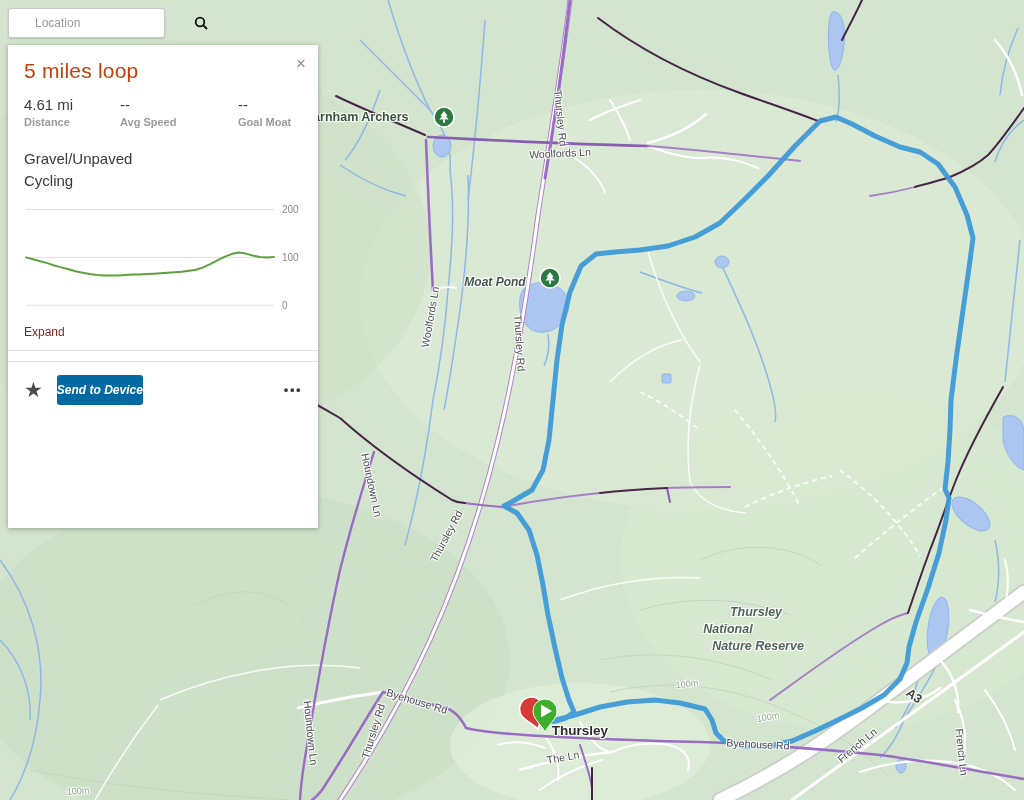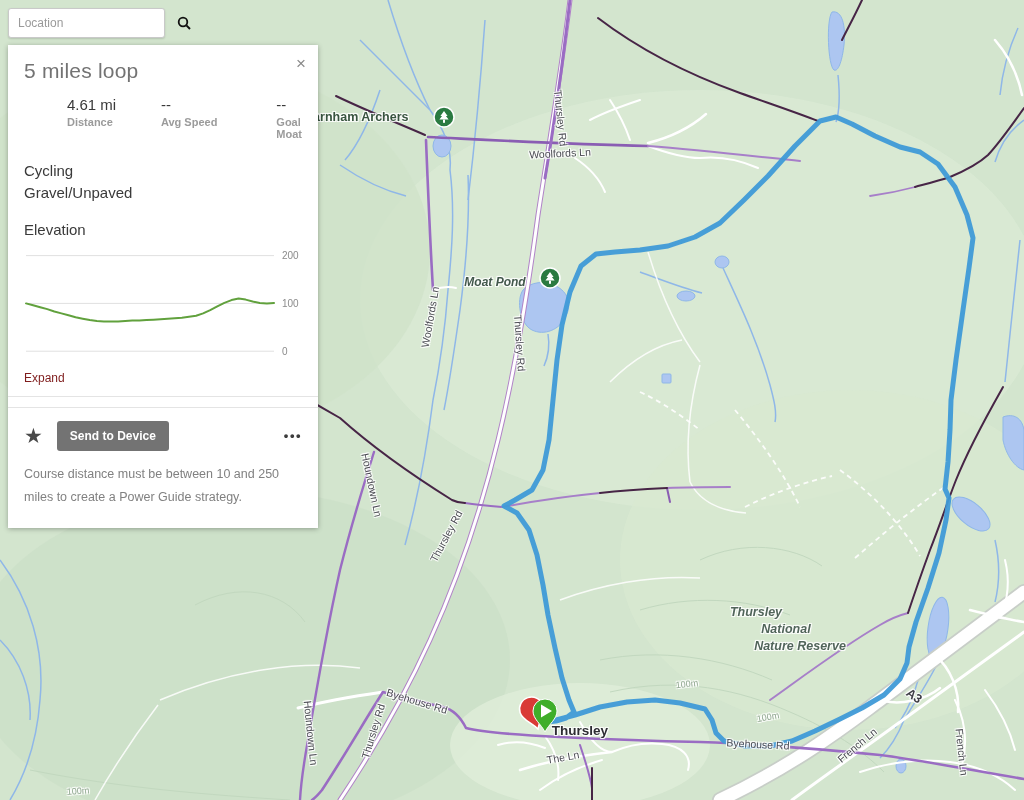--- a/index.html
+++ b/index.html
@@ -15,52 +15,52 @@
   .poi{font-size:12.5px;color:#38543f;font-weight:bold;}
   .water-poi{font-size:12px;color:#42584b;font-weight:bold;font-style:italic;}
   .town{font-size:13.5px;color:#2d2d32;font-weight:bold;}
   .reserve{font-size:12.5px;color:#51655a;font-weight:bold;font-style:italic;text-align:center;}
   .contour{font-size:9px;color:#92a892;}
   
   .search-box{position:absolute;left:8px;top:8px;width:155px;height:28px;background:#fff;
     border:1px solid #c9c9c9;border-radius:3px;display:flex;align-items:center;
     box-shadow:0 1px 2px rgba(0,0,0,.15);}
   .search-box input{flex:1;border:none;outline:none;font-size:12px;color:#444;
-    padding:0 4px 0 9px;font-family:"Liberation Sans",sans-serif;background:transparent;}
+    padding:0 4px 0 26px;font-family:"Liberation Sans",sans-serif;background:transparent;}
   .search-box input::placeholder{color:#9a9a9a;}
   .search-icon{padding-right:8px;display:flex;align-items:center;cursor:pointer;}
   
   .panel{position:absolute;left:8px;top:45px;width:310px;height:483px;background:#fff;
     box-shadow:0 1px 5px rgba(0,0,0,.3);box-sizing:border-box;padding:14px 16px;}
   .panel-close{position:absolute;top:10px;right:12px;font-size:17px;color:#8a8a8a;cursor:pointer;line-height:1;}
-  .panel-title{font-size:21px;font-weight:400;color:#737373;letter-spacing:.2px;}
+  .panel-title{font-size:21px;font-weight:400;color:#c2410c;letter-spacing:.2px;}
   .stats-row{display:flex;margin-top:13px;}
-  .stat-col1{width:96px;margin-left:43px;}
+  .stat-col1{width:96px;}
   .stat-col2{width:118px;}
   .stat-col3{flex:1;}
   .stat-value{font-size:15px;color:#3a3a3a;}
   .stat-label{font-size:11px;color:#9b9b9b;margin-top:3px;font-weight:bold;}
   .course-type{margin-top:20px;}
   .course-type .stat-value{line-height:1.45;}
   .section-heading{margin-top:17px;font-size:15px;color:#3a3a3a;}
   .elev-row{display:flex;margin-top:15px;}
   .chart-wrap{margin-top:6px;}
   .grid{stroke:#e0e0e0;stroke-width:1;}
   .tick{font-size:10px;fill:#8b8b8b;font-family:"Liberation Sans",sans-serif;}
   .elev-line{fill:none;stroke-width:2;stroke-linejoin:round;stroke-linecap:round;}
   .expand-link{font-size:12px;color:#7f1d1d;cursor:pointer;display:inline-block;margin-top:2px;}
   .divider{height:1px;background:#e4e4e4;margin:10px -16px 0;}
   .privacy-row{display:flex;align-items:center;gap:6px;padding:10px 0 0;}
   .privacy-text{font-size:12.5px;color:#3d3d3d;}
   .privacy-link{font-size:12.5px;color:#3b7dc4;cursor:pointer;}
   .privacy-sep{font-size:12.5px;color:#3b7dc4;}
   .action-row{display:flex;align-items:center;padding:13px 0 2px;}
   .star{font-size:21px;color:#4a4a4a;cursor:pointer;line-height:1;}
-  .send-btn{margin-left:14px;background:#737373;color:#fff;font-size:12px;font-weight:bold;
-    border:none;border-radius:3px;padding:8px 13px;cursor:pointer;font-family:"Liberation Sans",sans-serif;}
+  .send-btn{margin-left:14px;background:#0369a1;color:#fff;font-size:12px;font-weight:bold;
+    border:none;border-radius:3px;padding:8px 0;cursor:pointer;font-family:"Liberation Sans",sans-serif;font-style:italic;}
   .more-dots{margin-left:auto;color:#3d3d3d;font-size:13px;letter-spacing:1.5px;cursor:pointer;font-weight:bold;}
   .panel-note{margin-top:10px;font-size:12.5px;color:#818181;line-height:1.85;}
 </style>
 </head>
 <body>
 
 <div id="stage">
 
   <svg id="mapsvg" width="1024" height="800" viewBox="0 0 1024 800">
     <defs>
@@ -228,22 +228,22 @@
       <span class="maplbl road" style="left: 520px; top: 343px; transform: translate(-50%, -50%) rotate(86deg);">Thursley Rd</span>
       <span class="maplbl road" style="left: 446px; top: 536px; transform: translate(-50%, -50%) rotate(-62deg);">Thursley Rd</span>
       <span class="maplbl road" style="left: 372px; top: 485px; transform: translate(-50%, -50%) rotate(78deg);">Houndown Ln</span>
       <span class="maplbl road" style="left: 311px; top: 733px; transform: translate(-50%, -50%) rotate(84deg);">Houndown Ln</span>
       <span class="maplbl road" style="left: 373px; top: 731px; transform: translate(-50%, -50%) rotate(-73deg);">Thursley Rd</span>
       <span class="maplbl road" style="left: 417px; top: 701px; transform: translate(-50%, -50%) rotate(17deg);">Byehouse Rd</span>
       <span class="maplbl road" style="left: 758px; top: 744px; transform: translate(-50%, -50%) rotate(3deg);">Byehouse Rd</span>
       <span class="maplbl road" style="left: 563px; top: 757px; transform: translate(-50%, -50%) rotate(-10deg);">The Ln</span>
       <span class="maplbl town" style="left: 580px; top: 730px; transform: translate(-50%, -50%) rotate(0deg);">Thursley</span>
       <span class="maplbl reserve" style="left: 756px; top: 612px; transform: translate(-50%, -50%) rotate(0deg);">Thursley</span>
-      <span class="maplbl reserve" style="left: 786px; top: 629px; transform: translate(-50%, -50%) rotate(0deg); font-style: italic;">National</span>
-      <span class="maplbl reserve" style="left: 800px; top: 646px; transform: translate(-50%, -50%) rotate(0deg);">Nature Reserve</span>
+      <span class="maplbl reserve" style="left: 728px; top: 629px; transform: translate(-50%, -50%) rotate(0deg); font-style: italic;">National</span>
+      <span class="maplbl reserve" style="left: 758px; top: 646px; transform: translate(-50%, -50%) rotate(0deg);">Nature Reserve</span>
       <span class="maplbl road-major" style="left: 914px; top: 696px; transform: translate(-50%, -50%) rotate(37deg);">A3</span>
       <span class="maplbl road" style="left: 857px; top: 745px; transform: translate(-50%, -50%) rotate(-40deg);">French Ln</span>
       <span class="maplbl road" style="left: 962px; top: 752px; transform: translate(-50%, -50%) rotate(84deg);">French Ln</span>
       <span class="maplbl contour" style="left: 687px; top: 684px; transform: translate(-50%, -50%) rotate(-6deg);">100m</span>
       <span class="maplbl contour" style="left: 768px; top: 717px; transform: translate(-50%, -50%) rotate(-10deg);">100m</span>
       <span class="maplbl contour" style="left: 78px; top: 791px; transform: translate(-50%, -50%) rotate(-4deg);">100m</span>
     </div>
 
   <div class="search-box">
     <input type="text" placeholder="Location" style="">
@@ -268,25 +268,24 @@
         <div class="stat-value">--</div>
         <div class="stat-label">Avg Speed</div>
       </div>
       <div class="stat-col3">
         <div class="stat-value">--</div>
         <div class="stat-label">Goal Moat</div>
       </div>
     </div>
 
     <div class="course-type">
+      <div class="stat-value">Gravel/Unpaved</div>
       <div class="stat-value">Cycling</div>
-      <div class="stat-value">Gravel/Unpaved</div>
-    </div>
-
-    <div class="section-heading">Elevation</div>
+    </div>
+
 
 
     <div class="chart-wrap">
       <svg id="elev-plot" width="278" height="120" viewBox="0 0 278 120">
           <line x1="2" x2="250" y1="11.600000000000009" y2="11.600000000000009" class="grid"></line>
           <text x="258" y="15.100000000000009" class="tick">200</text>
           <line x1="2" x2="250" y1="59.400000000000006" y2="59.400000000000006" class="grid"></line>
           <text x="258" y="62.900000000000006" class="tick">100</text>
           <line x1="2" x2="250" y1="107.2" y2="107.2" class="grid"></line>
           <text x="258" y="110.7" class="tick">0</text>
@@ -299,15 +298,14 @@
 
 
     <div class="divider"></div>
 
     <div class="action-row">
       <span class="star">★</span>
       <button class="send-btn">Send to Device</button>
       <span class="more-dots">•••</span>
     </div>
 
-    <div class="panel-note">Course distance must be between 10 and 250 miles to create a Power Guide strategy.</div>
   </div>
 </div>
 
 </body></html>

